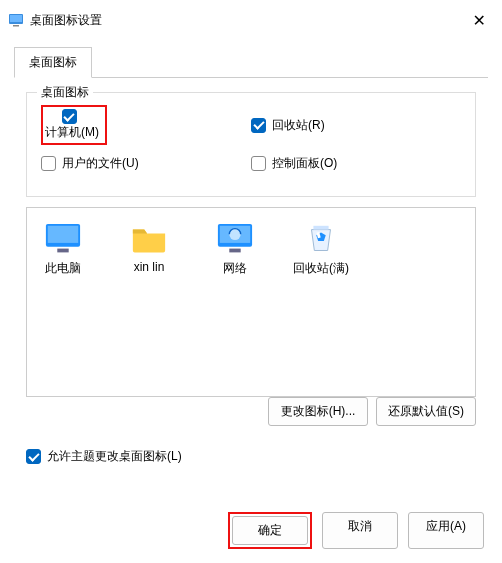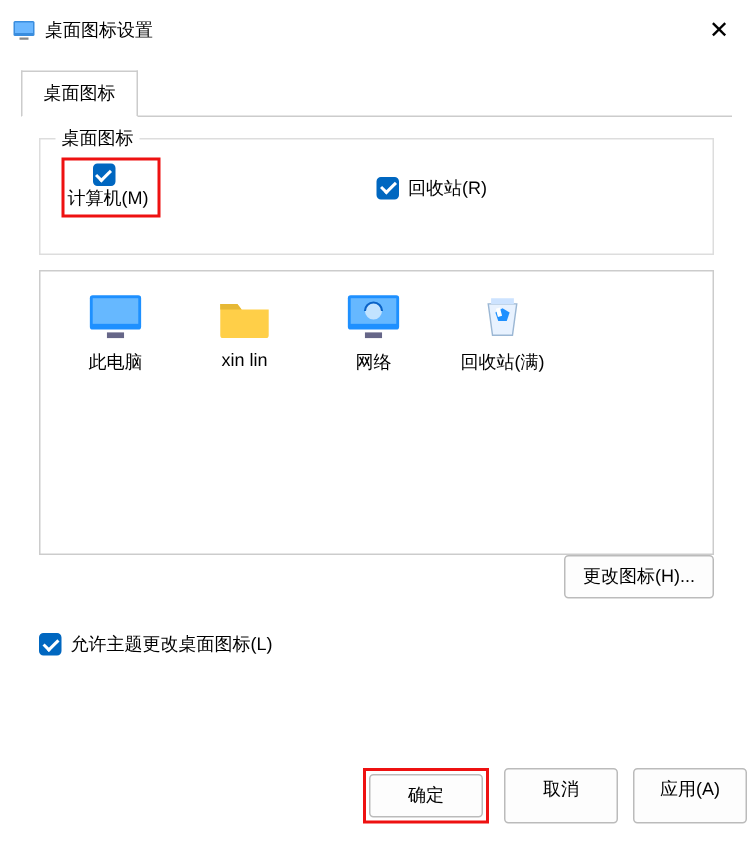--- a/index.html
+++ b/index.html
@@ -87,21 +87,21 @@
     transform: rotate(45deg);
     margin-top: -2px;
   }
   .highlight-red {
     border: 2px solid #e11;
     padding: 2px 6px 2px 2px;
   }
   .iconlist-box {
     border: 1px solid #ccc;
     height: 190px;
-    padding: 14px 18px;
+    padding: 14px 4px;
     display: flex;
     gap: 22px;
     align-items: flex-start;
     background: #fff;
   }
   .icon-item {
     display: flex;
     flex-direction: column;
     align-items: center;
     width: 64px;
@@ -131,21 +131,21 @@
     text-align: center;
   }
   .allow-row {
     display: flex;
     align-items: center;
     margin: 12px 26px 0 26px;
   }
   .footer {
     position: absolute;
     bottom: 14px;
-    right: 4px;
+    right: 18px;
     display: flex;
     gap: 10px;
     border-radius: 16px;
   }
   .footer .btn { min-width: 76px; }
   .ok-highlight {
     border: 2px solid #e11;
     padding: 2px;
     display: inline-block;
   }
@@ -180,20 +180,30 @@
           <span class="chk checked"></span>
           <span>计算机(M)</span>
         </span>
       </div>
       <div class="checkcell">
         <span class="chk checked"></span>
         <span>回收站(R)</span>
       </div>
     </div>
 
+    <div class="checkrow">
+      <div class="checkcell">
+        <span class="chk"></span>
+        <span>用户的文件(U)</span>
+      </div>
+      <div class="checkcell">
+        <span class="chk"></span>
+        <span>控制面板(O)</span>
+      </div>
+    </div>
 
   </div>
 
   <div class="iconlist-box">
 
     <div class="icon-item">
       <span class="big-icon">
         <svg viewBox="0 0 40 34">
             <rect x="2" y="2" width="36" height="24" rx="2" fill="#1e90ff"></rect>
             <rect x="4" y="4" width="32" height="18" fill="#66b8ff"></rect>
@@ -236,20 +246,21 @@
           </svg>
       </span>
       <span class="label">回收站(满)</span>
     </div>
 
 
   </div>
 
   <div class="btn-row">
     <div class="btn">更改图标(H)...</div>
+    <div class="btn">还原默认值(S)</div>
   </div>
 
 </div>
 
 <div class="allow-row">
   <span class="chk checked"></span>
   <span>允许主题更改桌面图标(L)</span>
 </div>
 
 <div class="footer">

